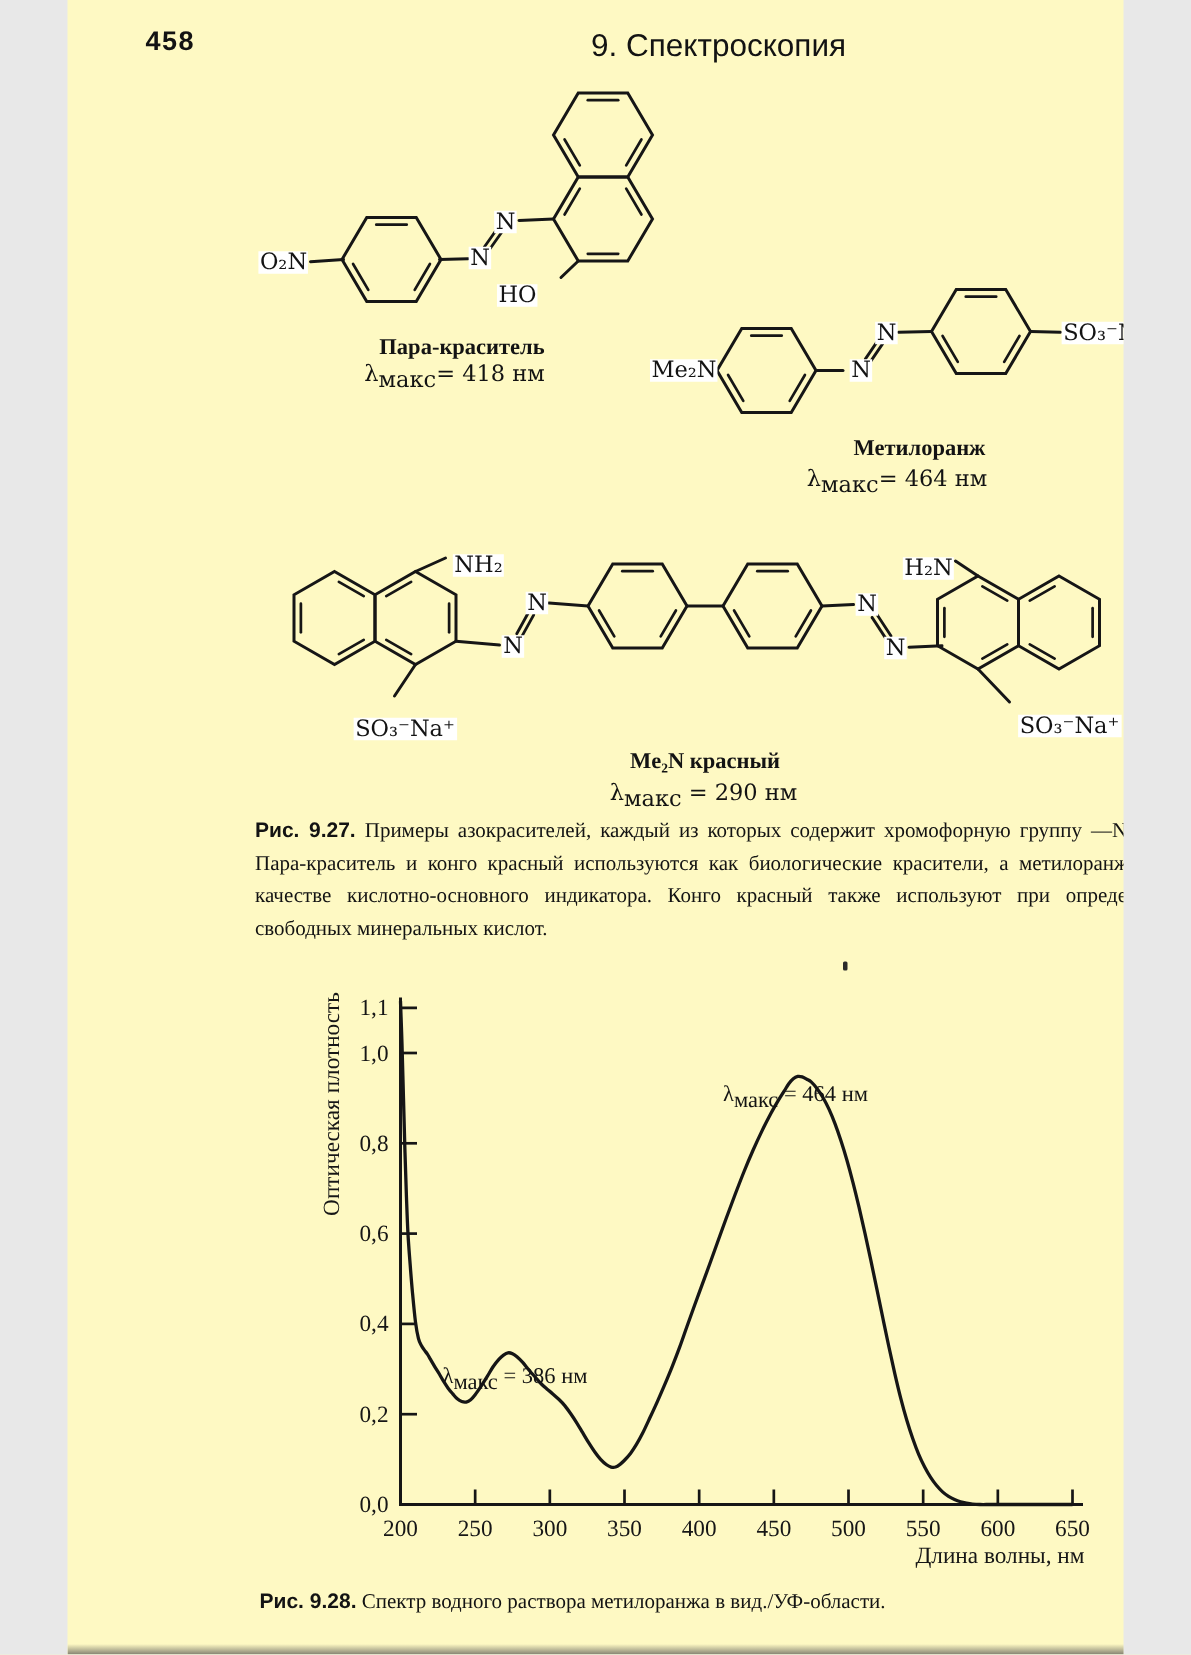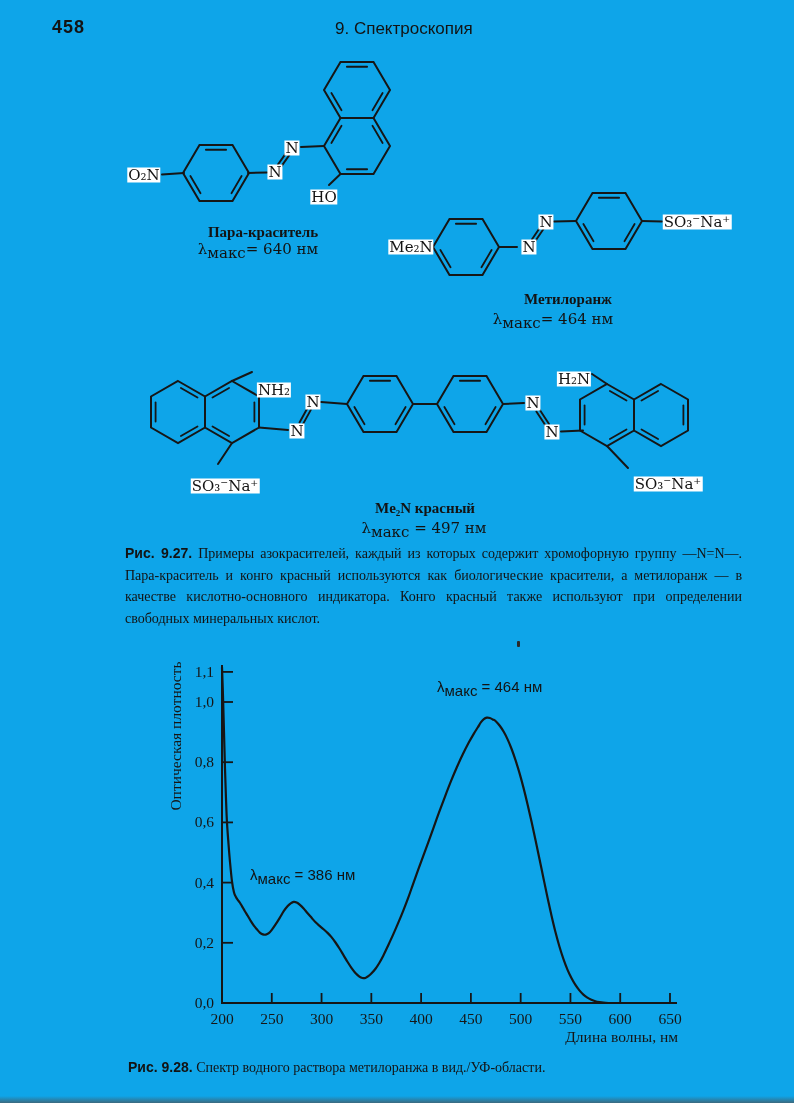--- a/index.html
+++ b/index.html
@@ -1,31 +1,31 @@
 <!DOCTYPE html>
 <html><head>
 <meta charset="utf-8">
 <style>
   html,body{margin:0;padding:0;background:#e8e8e8;}
-  .page{position:relative;width:794px;height:1103px;background:#0ea5e9;overflow:hidden;
+  .page{position:relative;width:704px;height:1103px;background:#fef9c3;overflow:hidden;
         font-family:"Liberation Serif",serif;color:#131313;margin:0 auto;}
   .hdr-num{position:absolute;left:52px;top:17px;font-family:"Liberation Sans",sans-serif;
            font-weight:bold;font-size:18px;letter-spacing:1px;}
-  .hdr-title{position:absolute;left:335px;top:19px;font-family:"Liberation Sans",sans-serif;font-size:17px;}
+  .hdr-title{position:absolute;left:349px;top:19px;font-family:"Liberation Sans",sans-serif;font-size:21px;}
   svg.layer{position:absolute;left:0;pointer-events:none;}
   .atom{position:absolute;transform:translate(-50%,-50%);font-family:"DejaVu Serif",serif;
         font-size:15px;white-space:nowrap;background:#fff;padding:0 1px;line-height:1;}
   .sname{position:absolute;transform:translateX(-50%);font-weight:bold;font-size:15px;white-space:nowrap;}
   .slambda{position:absolute;transform:translateX(-50%);font-size:15px;white-space:nowrap;
            font-family:"DejaVu Serif",serif;}
   .slambda sub,.ann sub{font-size:15px;}
   .caption{position:absolute;font-size:14px;line-height:21.5px;text-align:justify;margin:0;}
   .caption.single{text-align:left;}
   .figlabel{font-family:"Liberation Sans",sans-serif;font-weight:bold;}
-  .ann{position:absolute;font-size:15px;font-family:Liberation Sans, sans-serif;white-space:nowrap;}
+  .ann{position:absolute;font-size:15px;font-family:Liberation Serif, serif;white-space:nowrap;margin-top:44px;}
   .speck{position:absolute;left:517px;top:641px;width:3px;height:6px;background:#2a2a2a;border-radius:1px;}
   .page-edge{position:absolute;left:0;bottom:0;width:794px;height:7px;
              background:linear-gradient(to bottom,rgba(120,120,120,0),rgba(80,80,80,.7));}
 </style>
 </head>
 <body>
 
 <div class="page">
 
   <div class="hdr-num">458</div>
@@ -101,44 +101,44 @@
         <line x1="302.82359759965095" y1="424.3778469515315" x2="310.82359759965095" y2="409.8778469515315" stroke-width="1.9"></line>
         <line x1="299.4964024003491" y1="422.54215304846844" x2="307.4964024003491" y2="408.04215304846844" stroke-width="1.9"></line>
         <line x1="536.3507238537985" y1="411.5812498888907" x2="545.8507238537985" y2="426.0812498888907" stroke-width="1.9"></line>
         <line x1="539.5292761462016" y1="409.49875011110936" x2="549.0292761462016" y2="423.99875011110936" stroke-width="1.9"></line>
       </g>
     </svg>
 
   <span class="atom" style="left:144px;top:175px">O₂N</span>
   <span class="atom" style="left:275px;top:172px">N</span>
   <span class="atom" style="left:292px;top:148px">N</span>
-  <span class="atom" style="left:324px;top:197px">HO</span>
+  <span class="atom" style="left:300px;top:197px">HO</span>
 
   <span class="atom" style="left:411px;top:247px">Me₂N</span>
   <span class="atom" style="left:529px;top:247px">N</span>
   <span class="atom" style="left:546px;top:222px">N</span>
   <span class="atom" style="left:697px;top:222px">SO₃⁻Na⁺</span>
 
-  <span class="atom" style="left:274px;top:390px">NH₂</span>
+  <span class="atom" style="left:274px;top:377px">NH₂</span>
   <span class="atom" style="left:297px;top:431px">N</span>
   <span class="atom" style="left:313px;top:402px">N</span>
   <span class="atom" style="left:533px;top:403px">N</span>
   <span class="atom" style="left:552px;top:432px">N</span>
   <span class="atom" style="left:574px;top:379px">H₂N</span>
   <span class="atom" style="left:225px;top:486px">SO₃⁻Na⁺</span>
   <span class="atom" style="left:668px;top:484px">SO₃⁻Na⁺</span>
 
   <div class="sname" style="left:263px;top:224px">Пара-краситель</div>
-  <div class="slambda" style="left:258px;top:240px"><span>λ</span><sub>макс</sub><span>= 640 нм</span></div>
+  <div class="slambda" style="left:258px;top:240px"><span>λ</span><sub>макс</sub><span>= 418 нм</span></div>
 
   <div class="sname" style="left:568px;top:291px">Метилоранж</div>
   <div class="slambda" style="left:553px;top:310px"><span>λ</span><sub>макс</sub><span>= 464 нм</span></div>
 
   <div class="sname" style="left:425px;top:500px">Me₂N красный</div>
-  <div class="slambda" style="left:424px;top:519px"><span>λ</span><sub>макс</sub><span> = 497 нм</span></div>
+  <div class="slambda" style="left:424px;top:519px"><span>λ</span><sub>макс</sub><span> = 290 нм</span></div>
 
   <p class="caption" style="left:125px;top:543px;width:617px"><b class="figlabel">Рис. 9.27.</b> <span>Примеры азокрасителей, каждый из которых содержит хромофорную группу —N=N—. Пара-краситель и конго красный используются как биологические красители, а метилоранж — в качестве кислотно-основного индикатора. Конго красный также используют при определении свободных минеральных кислот.</span></p>
 
   <div class="speck"></div>
 
   <svg id="chart" class="layer" style="top:650px" width="794" height="400" viewBox="0 650 794 400">
       <g stroke="#161616" stroke-width="2" fill="none" stroke-linecap="square">
         <line x1="222" y1="666" x2="222" y2="1003"></line>
         <line x1="222" y1="1003" x2="676" y2="1003"></line>
       </g>

